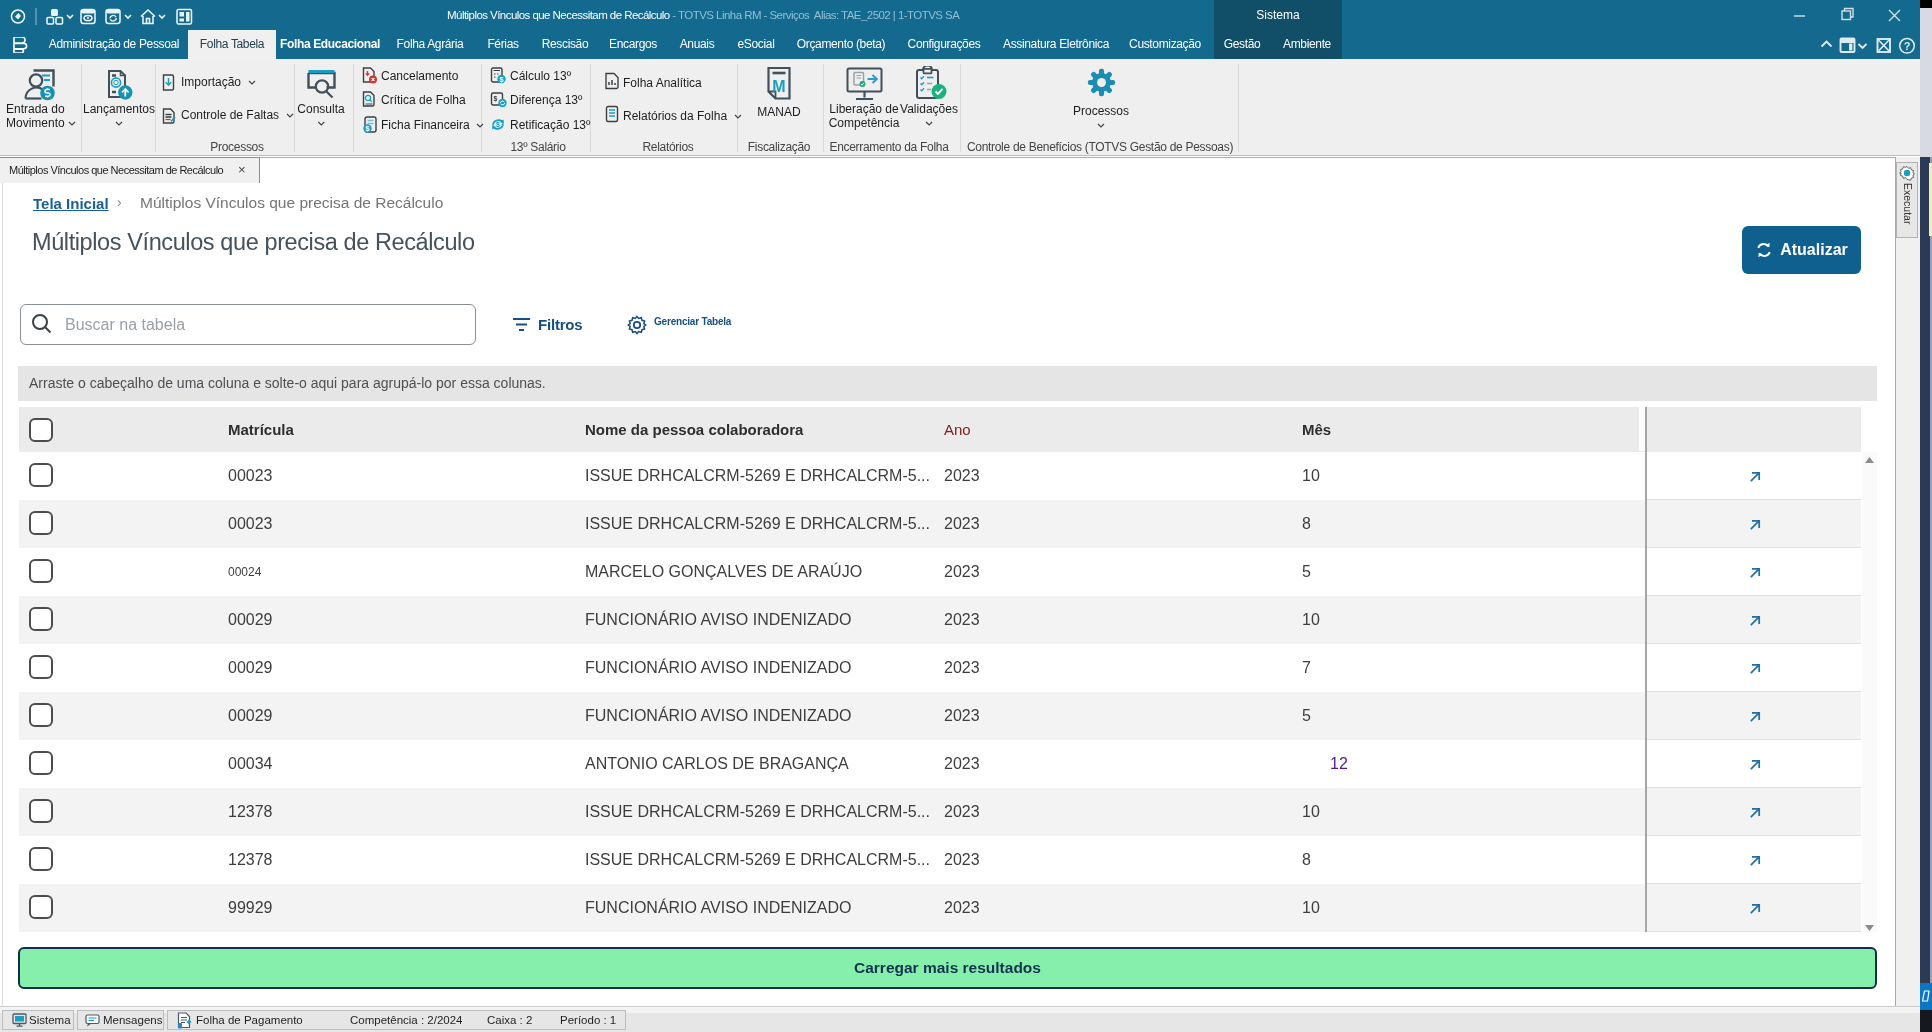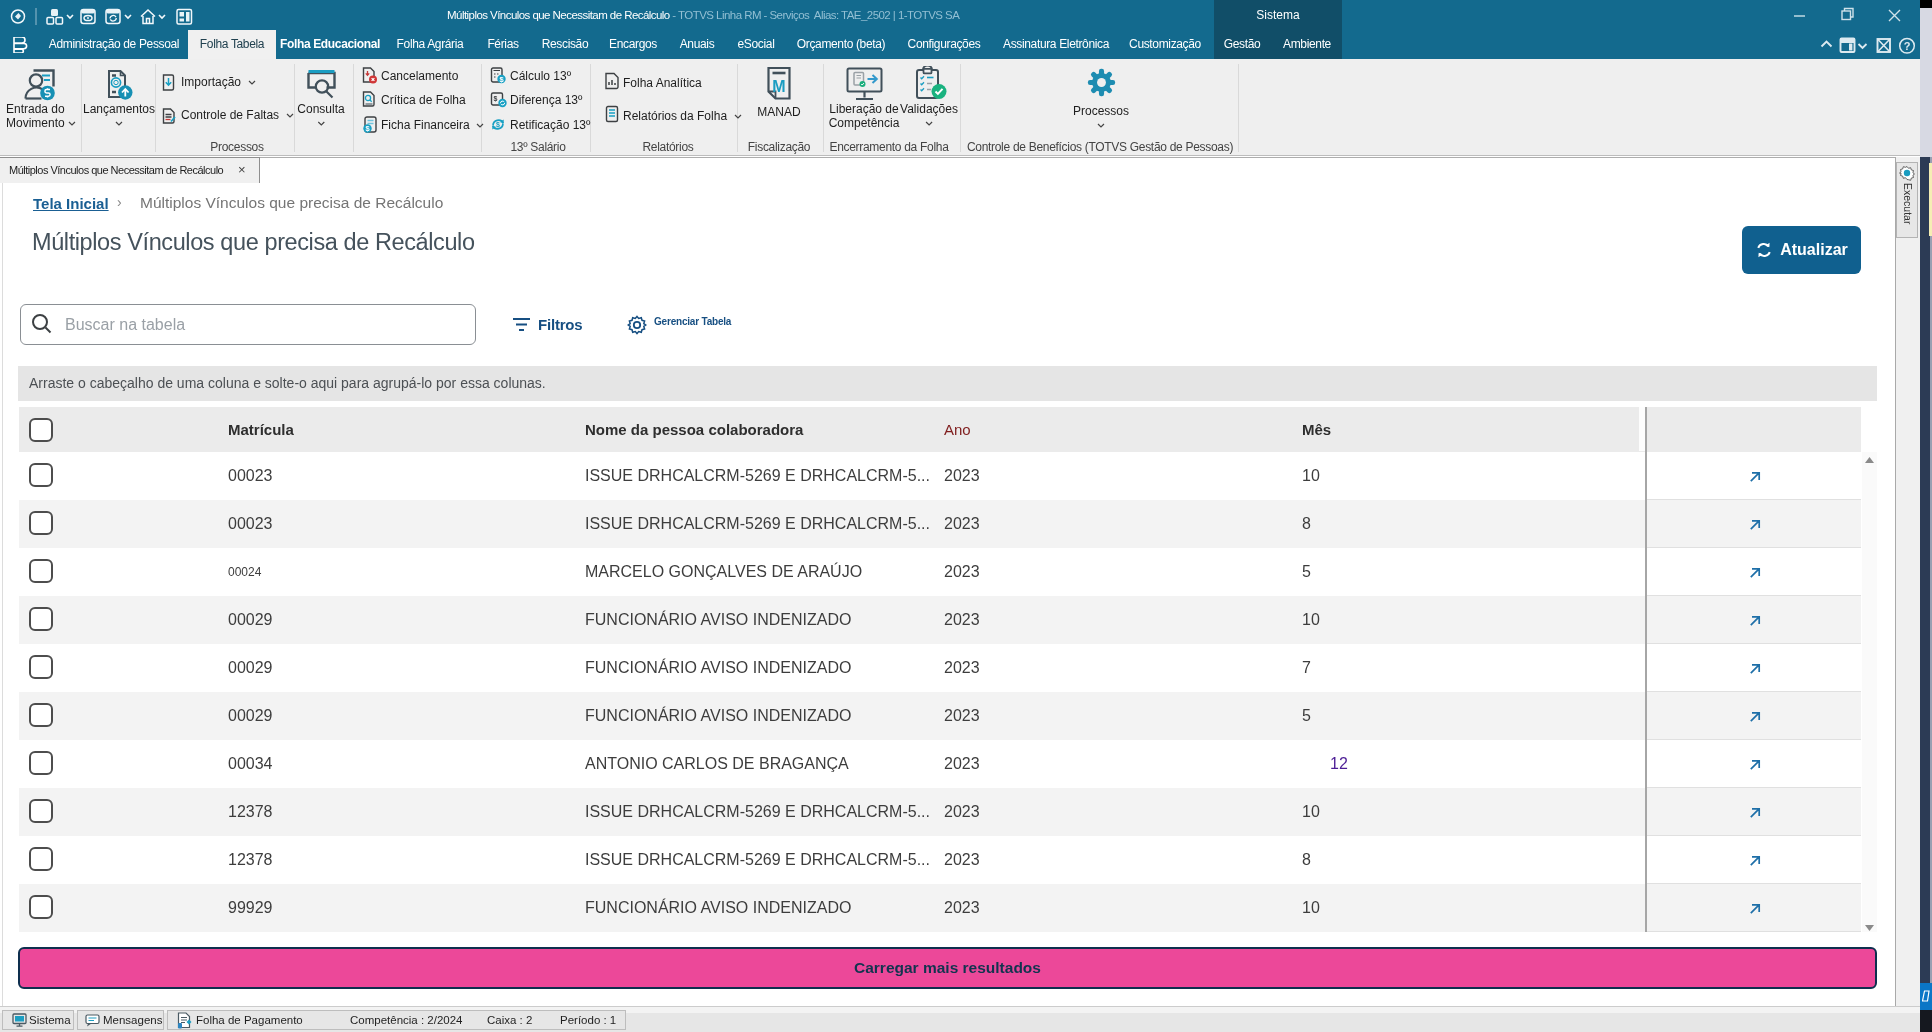--- a/index.html
+++ b/index.html
@@ -502,21 +502,21 @@
 <div class="abs" style="left:1864px;top:456px;">
         <svg width="11" height="8" viewBox="0 0 11 8">
           <path d="M5.5 1 L10 7 H1 Z" fill="#8a8a8a"></path>
         </svg>
       </div>
 <div class="abs" style="left:1864px;top:924px;">
         <svg width="11" height="8" viewBox="0 0 11 8">
           <path d="M5.5 7 L1 1 H10 Z" fill="#8a8a8a"></path>
         </svg>
       </div>
-<div class="abs" style="left:18px;top:947px;width:1855px;height:38px;background:#ec4899;border:2px solid #0e2f4e;border-radius:6px;color:#12344f;font-size:15.5px;font-weight:bold;display:flex;align-items:center;justify-content:center;">Carregar mais resultados</div>
+<div class="abs" style="left:18px;top:947px;width:1855px;height:38px;background:#86efac;border:2px solid #0e2f4e;border-radius:6px;color:#12344f;font-size:15.5px;font-weight:bold;display:flex;align-items:center;justify-content:center;">Carregar mais resultados</div>
 </div>
 </div>
 
 <div class="abs" style="left:0;top:1006px;width:1920px;height:7px;background:#f3f3f3;border-top:1px solid #cccccc;"></div>
 <div class="abs" style="left:0;top:1013px;width:1920px;height:19px;background:#e6e6e6;"></div>
 <div id="statusbar">
 <div class="abs sseg" style="left:2px;top:1010px;width:70px;"></div>
 <div class="abs" style="left:12px;top:1013px;">
       <svg width="15" height="14" viewBox="0 0 15 14" fill="none" stroke="#4a5a63" stroke-width="1.3">
         <rect x="1" y="1" width="13" height="9.5" rx="1"></rect>

